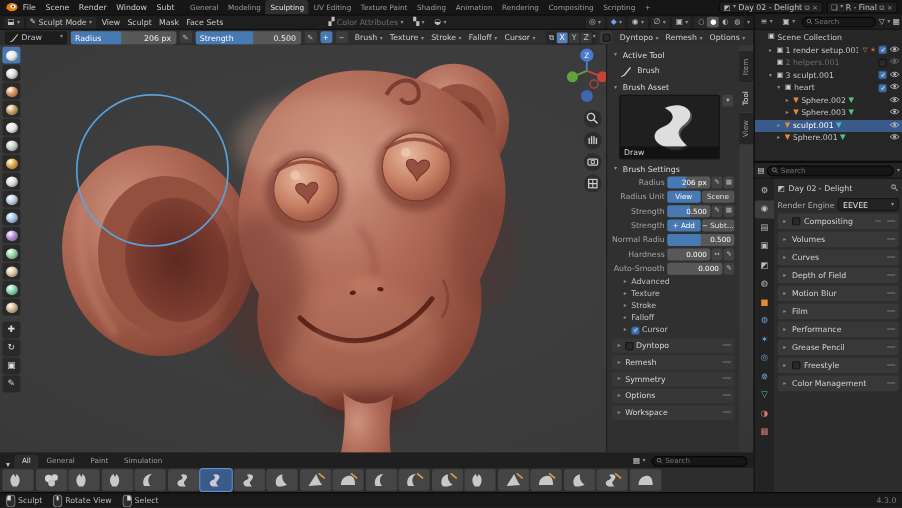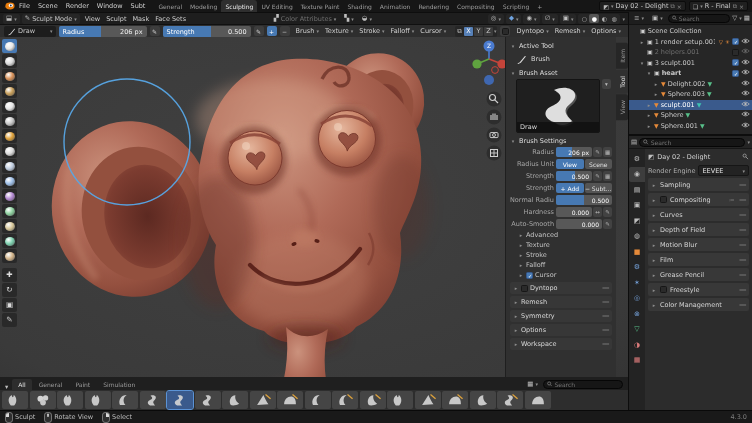--- a/index.html
+++ b/index.html
@@ -333,35 +333,35 @@
         <span class="exp">▾</span>
         <span class="oli col-i">▣</span>
         <span class="lbl">3 sculpt.001</span>
         <span class="olsp"></span>
         <span class="cb on"></span>
         <span><svg width="9" height="6" viewBox="0 0 12 8">
             <path d="M1,4 Q6,-1 11,4 Q6,9 1,4 Z" fill="none" stroke="#b9b9b9" stroke-width="1"></path>
             <circle cx="6" cy="4" r="1.6" fill="#b9b9b9"></circle>
           </svg></span>
       </div>
-      <div class="ol-row" style="padding-left: 17px; font-weight: bold;">
+      <div class="ol-row" style="padding-left: 17px;">
         <span class="exp">▾</span>
         <span class="oli col-i">▣</span>
         <span class="lbl">heart</span>
         <span class="olsp"></span>
         <span class="cb on"></span>
         <span><svg width="9" height="6" viewBox="0 0 12 8">
             <path d="M1,4 Q6,-1 11,4 Q6,9 1,4 Z" fill="none" stroke="#b9b9b9" stroke-width="1"></path>
             <circle cx="6" cy="4" r="1.6" fill="#b9b9b9"></circle>
           </svg></span>
       </div>
       <div class="ol-row" style="padding-left: 24px;">
         <span class="exp">▸</span>
         <span class="oli tri-o">▼</span>
-        <span class="lbl">Delight.002</span>
+        <span class="lbl">Sphere.002</span>
         <span class="oli tri-g">▼</span>
         <span class="olsp"></span>
         <span><svg width="9" height="6" viewBox="0 0 12 8">
             <path d="M1,4 Q6,-1 11,4 Q6,9 1,4 Z" fill="none" stroke="#b9b9b9" stroke-width="1"></path>
             <circle cx="6" cy="4" r="1.6" fill="#b9b9b9"></circle>
           </svg></span>
       </div>
       <div class="ol-row" style="padding-left: 24px;">
         <span class="exp">▸</span>
         <span class="oli tri-o">▼</span>
@@ -380,31 +380,20 @@
         <span class="oli tri-t">▼</span>
         <span class="olsp"></span>
         <span><svg width="9" height="6" viewBox="0 0 12 8">
             <path d="M1,4 Q6,-1 11,4 Q6,9 1,4 Z" fill="none" stroke="#b9b9b9" stroke-width="1"></path>
             <circle cx="6" cy="4" r="1.6" fill="#b9b9b9"></circle>
           </svg></span>
       </div>
       <div class="ol-row" style="padding-left: 17px;">
         <span class="exp">▸</span>
         <span class="oli tri-o">▼</span>
-        <span class="lbl">Sphere</span>
-        <span class="oli tri-g">▼</span>
-        <span class="olsp"></span>
-        <span><svg width="9" height="6" viewBox="0 0 12 8">
-            <path d="M1,4 Q6,-1 11,4 Q6,9 1,4 Z" fill="none" stroke="#b9b9b9" stroke-width="1"></path>
-            <circle cx="6" cy="4" r="1.6" fill="#b9b9b9"></circle>
-          </svg></span>
-      </div>
-      <div class="ol-row" style="padding-left: 17px;">
-        <span class="exp">▸</span>
-        <span class="oli tri-o">▼</span>
         <span class="lbl">Sphere.001</span>
         <span class="oli tri-g">▼</span>
         <span class="olsp"></span>
         <span><svg width="9" height="6" viewBox="0 0 12 8">
             <path d="M1,4 Q6,-1 11,4 Q6,9 1,4 Z" fill="none" stroke="#b9b9b9" stroke-width="1"></path>
             <circle cx="6" cy="4" r="1.6" fill="#b9b9b9"></circle>
           </svg></span>
       </div>
     </div>
 </div>
@@ -480,48 +469,53 @@
       <div class="engine-row">
         <span class="engine-lab">Render Engine</span>
         <div class="engine-dd">
           <span>EEVEE</span>
             <span class="caret">▾</span>
         </div>
       </div>
       <div>
           <div class="prop-panel">
             <span class="exp">▸</span>
-            <span>Sampling</span>
-            <span class="handle">══</span>
-          </div>
-          <div class="prop-panel">
-            <span class="exp">▸</span>
             <span class="cb"></span>
             <span>Compositing</span>
             <span class="handle" style="margin-left: auto; margin-right: 2px;">≔</span>
             <span class="handle" style="margin-left: 0px;">══</span>
           </div>
           <div class="prop-panel">
             <span class="exp">▸</span>
+            <span>Volumes</span>
+            <span class="handle">══</span>
+          </div>
+          <div class="prop-panel">
+            <span class="exp">▸</span>
             <span>Curves</span>
             <span class="handle">══</span>
           </div>
           <div class="prop-panel">
             <span class="exp">▸</span>
             <span>Depth of Field</span>
             <span class="handle">══</span>
           </div>
           <div class="prop-panel">
             <span class="exp">▸</span>
             <span>Motion Blur</span>
             <span class="handle">══</span>
           </div>
           <div class="prop-panel">
             <span class="exp">▸</span>
             <span>Film</span>
+            <span class="handle">══</span>
+          </div>
+          <div class="prop-panel">
+            <span class="exp">▸</span>
+            <span>Performance</span>
             <span class="handle">══</span>
           </div>
           <div class="prop-panel">
             <span class="exp">▸</span>
             <span>Grease Pencil</span>
             <span class="handle">══</span>
           </div>
           <div class="prop-panel">
             <span class="exp">▸</span>
             <span class="cb"></span>

